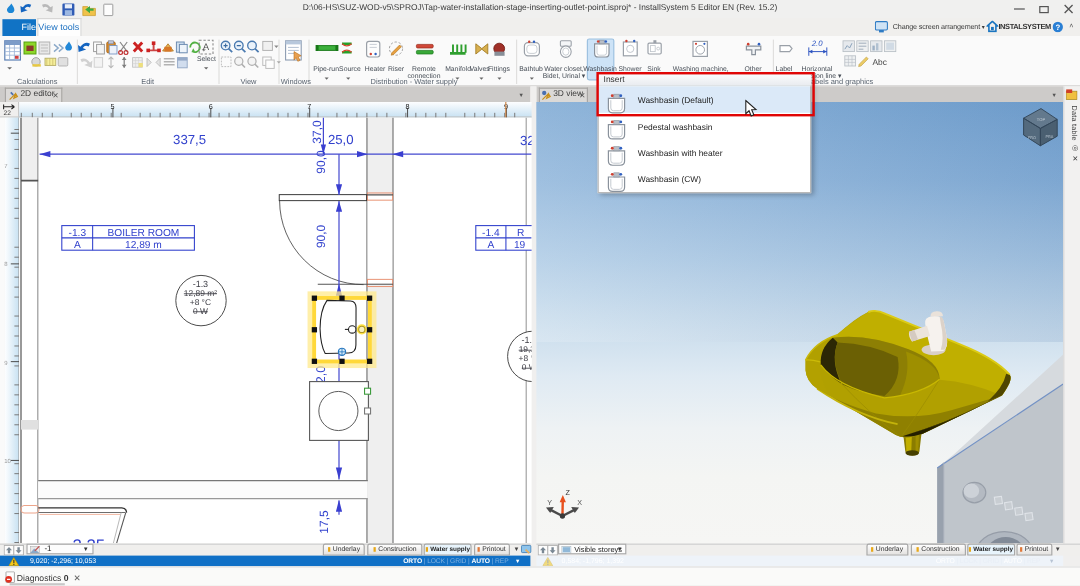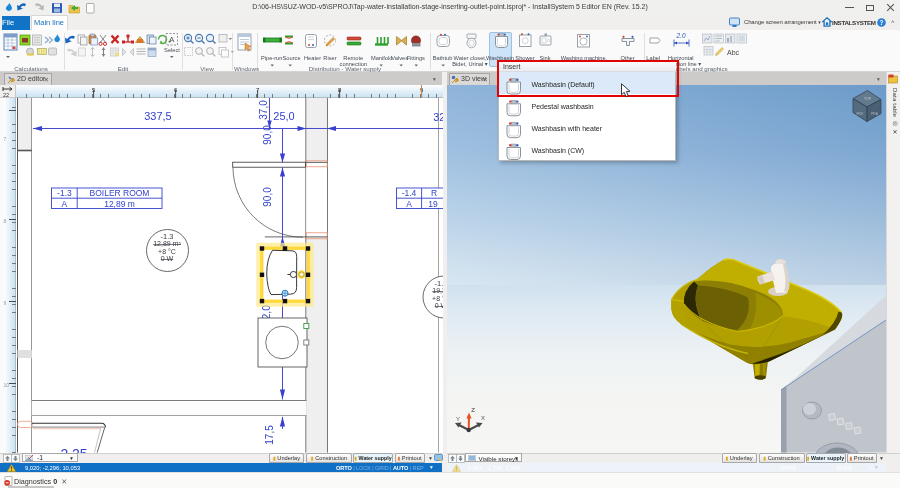--- a/index.html
+++ b/index.html
@@ -29,22 +29,22 @@
   <rect x="86.5" y="3.5" width="7.5" height="9.5" rx="0.5" fill="#fdfdfd" stroke="#9a9a9a" stroke-width="0.8"></rect>
 </svg>
 <div class="abs" style="left:0;top:3px;width:900px;text-align:center;font-size:7px;color:#3a3a3a;">D:\06-HS\SUZ-WOD-v5\SPROJ\Tap-water-installation-stage-inserting-outlet-point.isproj* - InstallSystem 5 Editor EN (Rev. 15.2)</div>
 <div class="abs" style="left:845px;top:7px;width:9px;height:1.2px;background:#555;"></div>
 <div class="abs" style="left:866px;top:4.5px;width:7.5px;height:6px;border:1px solid #555;"></div>
 <svg class="abs" style="left:886px;top:3px;" width="9" height="9" viewBox="0 0 9 9">
       <path d="M1.2 1.2 L7.8 7.8 M7.8 1.2 L1.2 7.8" stroke="#555" stroke-width="1.1"></path>
     </svg>
 
 <div class="abs" style="left:0;top:15px;width:900px;height:15px;background:#f0efed;"></div>
-<div class="abs" style="left:2px;top:15.5px;width:28px;height:14.5px;background:#1173c5;color:#fff;font-size:7.5px;text-align:left;line-height:14px;">File</div>
-<div class="abs" style="left:30.5px;top:15px;width:37px;height:15px;background:#fefefe;border:1px solid #d8d7d6;border-bottom:none;color:#1a6fc0;font-size:7.5px;text-align:center;line-height:14px;">Main line</div>
+<div class="abs" style="left:2px;top:15.5px;width:28px;height:14.5px;background:#1173c5;color:#fff;font-size:7.5px;text-align:right;line-height:14px;">File</div>
+<div class="abs" style="left:30.5px;top:15px;width:37px;height:15px;background:#fefefe;border:1px solid #d8d7d6;border-bottom:none;color:#1a6fc0;font-size:7.5px;text-align:center;line-height:14px;">View tools</div>
 <svg class="abs" style="left:729px;top:16.5px;" width="12" height="11" viewBox="0 0 12 11">
  <rect x="0.5" y="1" width="10" height="7" rx="1" fill="#cfe3f5" stroke="#2e7bc4" stroke-width="0.9"></rect>
  <rect x="3.5" y="8" width="4" height="2" fill="#2e7bc4"></rect>
 </svg>
 <div class="abs" style="left:744px;top:19px;font-size:6px;letter-spacing:-0.15px;color:#3c3c3c;">Change screen arrangement <span style="font-size:5px;">▾</span></div>
 <svg class="abs" style="left:821.5px;top:16.5px;" width="10" height="10" viewBox="0 0 12 12">
  <path d="M6 1 L11 5.5 H9.5 V11 H2.5 V5.5 H1Z" fill="none" stroke="#1b75c0" stroke-width="1.6"></path>
  <rect x="4.6" y="6.5" width="2.8" height="3.2" fill="#1b75c0"></rect>
 </svg>
 <div class="abs" style="left:832px;top:18.8px;font-size:6.2px;font-weight:bold;color:#333;letter-spacing:-0.3px;">INSTALSYSTEM</div>

